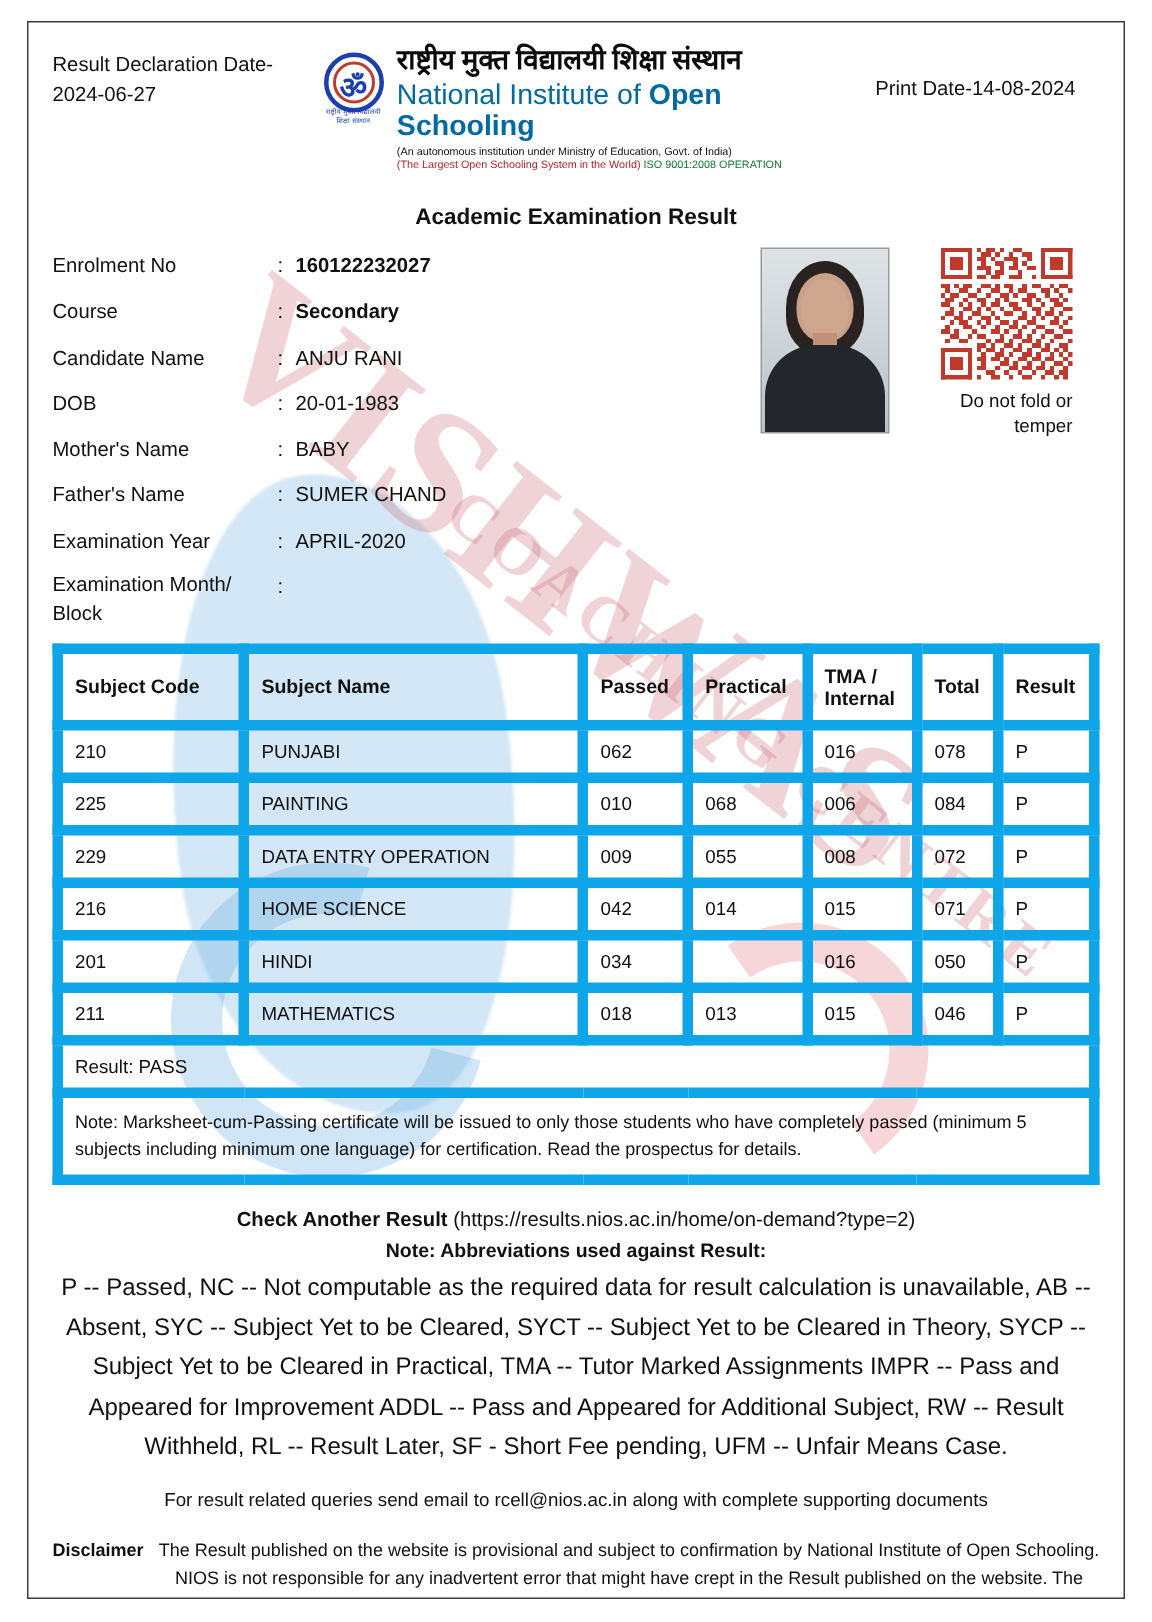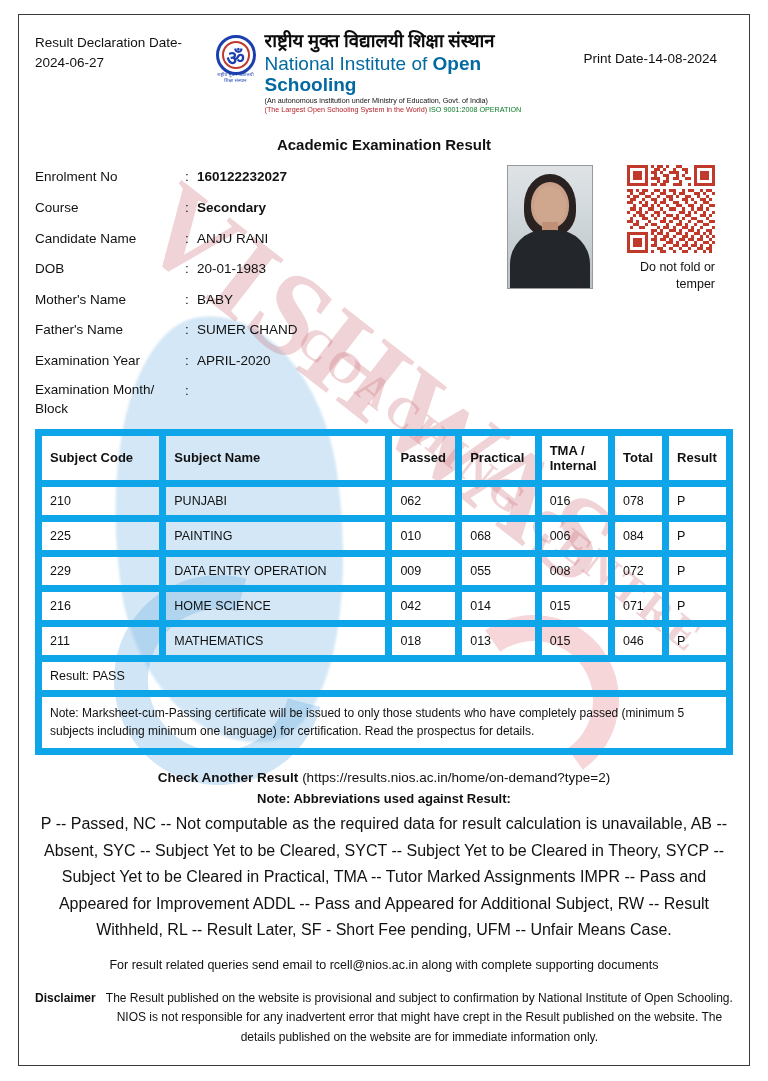--- a/index.html
+++ b/index.html
@@ -571,20 +571,29 @@
         <tr>
           <td>216</td>
           <td>HOME SCIENCE</td>
           <td>042</td>
           <td>014</td>
           <td>015</td>
           <td>071</td>
           <td>P</td>
         </tr>
         <tr>
+          <td>201</td>
+          <td>HINDI</td>
+          <td>034</td>
+          <td></td>
+          <td>016</td>
+          <td>050</td>
+          <td>P</td>
+        </tr>
+        <tr>
           <td>211</td>
           <td>MATHEMATICS</td>
           <td>018</td>
           <td>013</td>
           <td>015</td>
           <td>046</td>
           <td>P</td>
         </tr>
         <tr class="result-row">
           <td colspan="7">Result: PASS</td>

